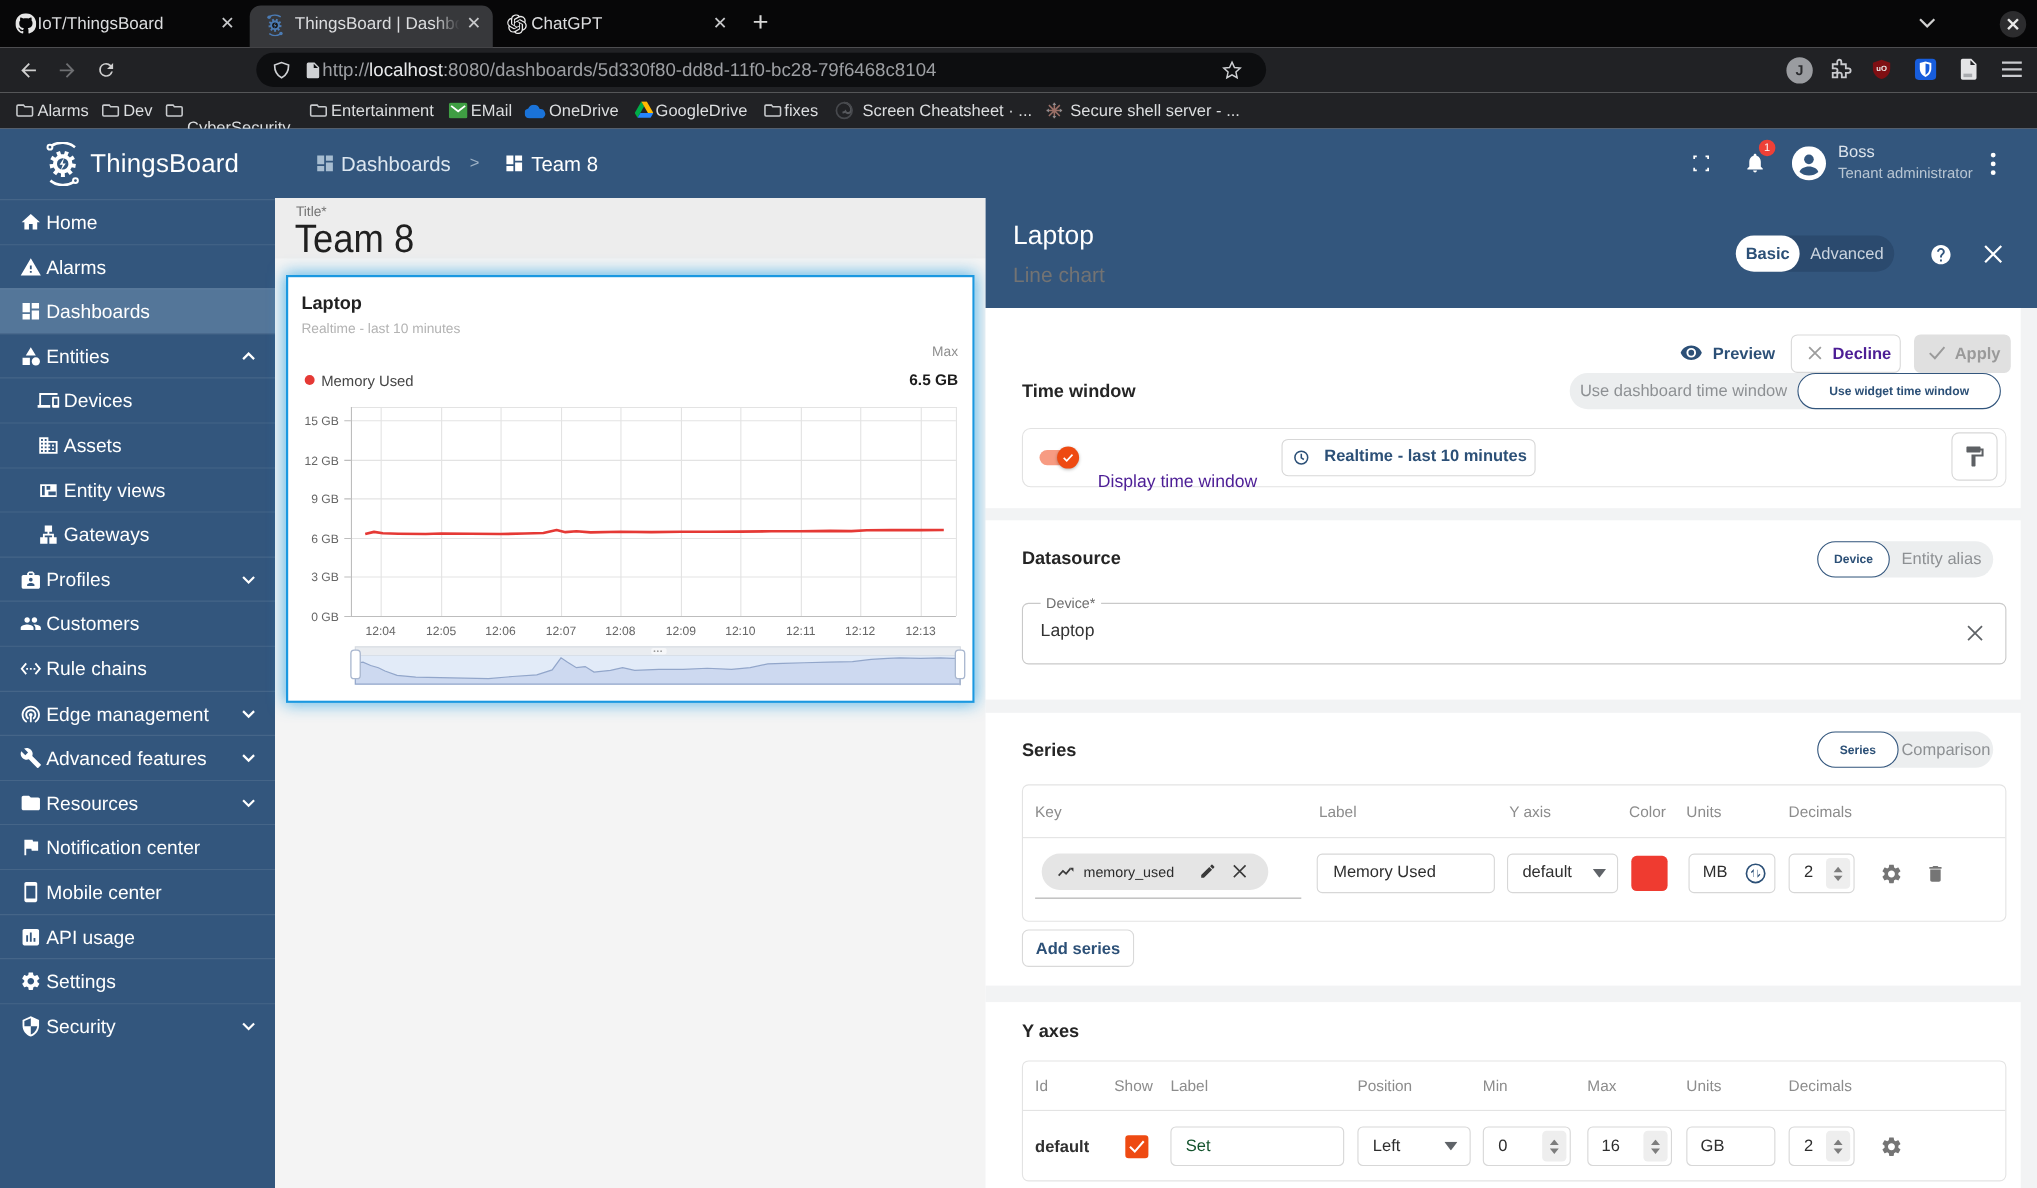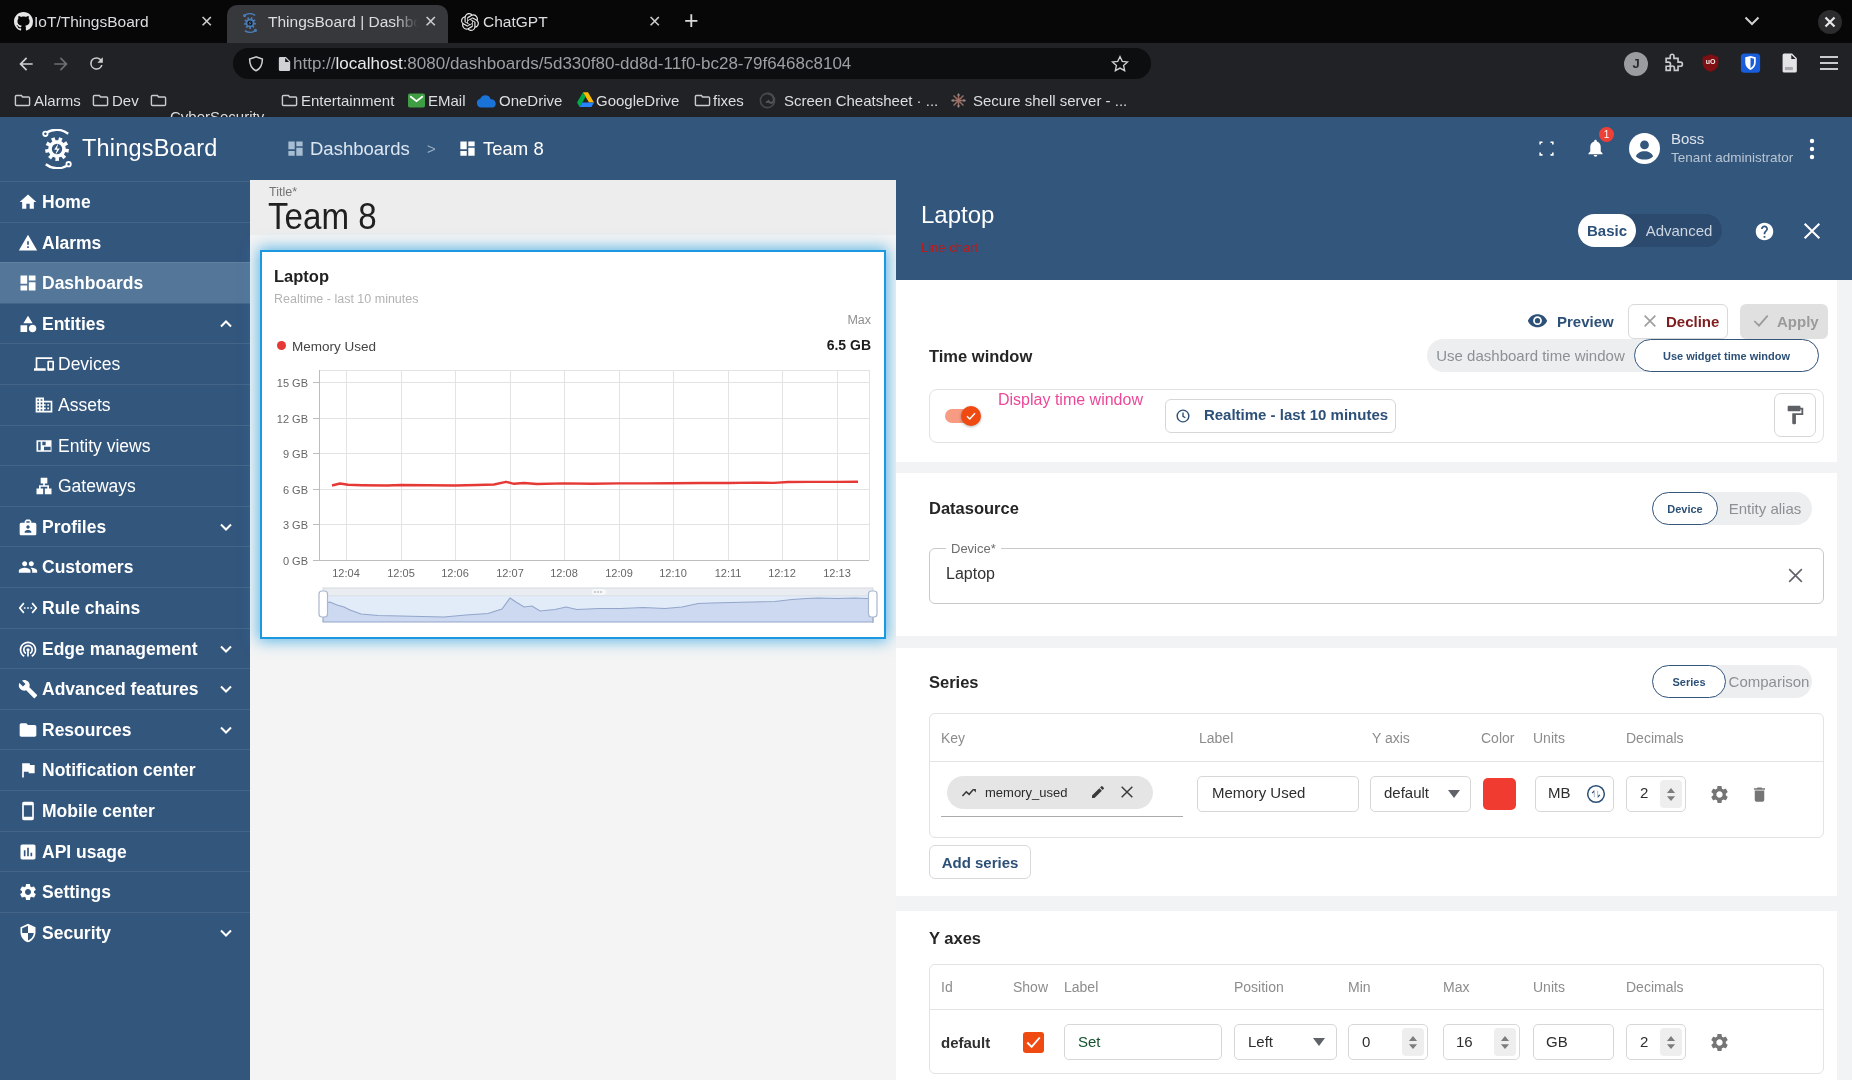--- a/index.html
+++ b/index.html
@@ -16,21 +16,21 @@
 #urlfield { left:233px; top:48px; width:918px; height:31px; background:#0d0e10; border-radius:16px; }
 #bookmarks { left:0; top:84px; width:1852px; height:33px; background:#212225; }
 .bm { font-size:15px; color:#dcdee0; line-height:33px; white-space:nowrap; }
 
 #navbar { left:0; top:117px; width:1852px; height:63px; background:#33567d; }
 
 #sidebar { left:0; top:180px; width:250px; height:900px; background:#33567d; }
 .mi { position:absolute; left:0; width:250px; height:41px; border-top:1px solid rgba(255,255,255,0.09); }
 .mi .ic { position:absolute; left:18px; top:10px; width:20px; height:20px; }
 .mi .ic2 { position:absolute; left:34px; top:10px; width:20px; height:20px; }
-.mi .tx { position:absolute; left:42px; top:0; line-height:41px; font-size:17.5px; font-weight:700; color:#fff; }
+.mi .tx { position:absolute; left:42px; top:0; line-height:41px; font-size:17.5px; font-weight:400; color:#fff; }
 .mi .tx2 { position:absolute; left:58px; top:0; line-height:41px; font-size:17.5px; font-weight:500; color:#fff; }
 .mi .chev { position:absolute; right:14px; top:10px; width:20px; height:20px; }
 
 #main { left:250px; top:180px; width:646px; height:900px; background:#f4f4f4; }
 #dtoolbar { left:250px; top:180px; width:646px; height:55px; background:#ededed; }
 #widget { left:260px; top:250px; width:626px; height:389px; background:#fff; border:2px solid #1b98e0; box-shadow:0 0 14px 2px rgba(41,161,225,0.75); }
 
 #panel { left:896px; top:180px; width:956px; height:900px; background:#f2f3f4; }
 #panelhead { left:896px; top:180px; width:956px; height:100px; background:#33567d; }
 .card { position:absolute; left:896px; width:941px; background:#fff; }
@@ -421,58 +421,58 @@
   </g>
 </svg>
 
 <div id="panel" class="abs"></div>
 <div class="card" style="top:280px;height:182px"></div>
 <div class="card" style="top:473px;height:163px"></div>
 <div class="card" style="top:648px;height:248px"></div>
 <div class="card" style="top:911px;height:169px"></div>
 <div id="panelhead" class="abs"></div>
 <div class="abs" style="left:921px;top:201px;font-size:24px;color:#fff">Laptop</div>
-<div class="abs" style="left:921px;top:240px;font-size:13px;color:#b91c1c">Line chart</div>
+<div class="abs" style="left:921px;top:240px;font-size:19px;color:#737373">Line chart</div>
 <div class="abs" style="left:1578px;top:214px;width:144px;height:33px;background:#2b4a6e;border-radius:17px"></div>
 <div class="abs" style="left:1578px;top:214px;width:58px;height:33px;background:#fff;border-radius:17px;text-align:center;line-height:33px;font-size:15px;font-weight:700;color:#2c5077">Basic</div>
 <div class="abs" style="left:1636px;top:214px;width:86px;height:33px;text-align:center;line-height:33px;font-size:15px;color:#ccd5e0">Advanced</div>
 <svg class="abs" style="left:1754px;top:221px" width="21" height="21" viewBox="0 0 24 24">
     <path fill="#fff" d="M12 2C6.48 2 2 6.48 2 12s4.48 10 10 10 10-4.48 10-10S17.52 2 12 2zm1 17h-2v-2h2v2zm2.07-7.75-.9.92C13.45 12.9 13 13.5 13 15h-2v-.5c0-1.1.45-2.1 1.17-2.83l1.24-1.26c.37-.36.59-.86.59-1.41 0-1.1-.9-2-2-2s-2 .9-2 2H8c0-2.21 1.79-4 4-4s4 1.79 4 4c0 .88-.36 1.68-.93 2.25z"></path>
   </svg>
 <svg class="abs" style="left:1801px;top:220px" width="22" height="22" viewBox="0 0 24 24">
     <path d="M4 4 20 20 M20 4 4 20" stroke="#fff" stroke-width="2.2"></path>
   </svg>
 
 <svg class="abs" style="left:1527px;top:313px" width="21" height="18" viewBox="0 0 24 18">
     <path fill="#2c5077" d="M12 0C7 0 2.7 3.1 1 7.5 2.7 11.9 7 15 12 15s9.3-3.1 11-7.5C21.3 3.1 17 0 12 0zm0 12.5a5 5 0 1 1 0-10 5 5 0 0 1 0 10zm0-8a3 3 0 1 0 0 6 3 3 0 0 0 0-6z"></path>
   </svg>
 <div class="abs" style="left:1557px;top:313px;font-size:15px;font-weight:700;color:#2c5077">Preview</div>
 <div class="abs" style="left:1628px;top:304px;width:100px;height:35px;border:1px solid #d9d9d9;border-radius:6px;background:#fff"></div>
 <svg class="abs" style="left:1642px;top:313px" width="16" height="16" viewBox="0 0 24 24">
     <path d="M4 4 20 20 M20 4 4 20" stroke="#9d9d9d" stroke-width="2.4"></path>
   </svg>
-<div class="abs" style="left:1666px;top:313px;font-size:15px;font-weight:700;color:#7f1d1d">Decline</div>
+<div class="abs" style="left:1666px;top:313px;font-size:15px;font-weight:700;color:#4c1d95">Decline</div>
 <div class="abs" style="left:1740px;top:304px;width:88px;height:35px;border-radius:6px;background:#e0e0e0"></div>
 <svg class="abs" style="left:1753px;top:314px" width="16" height="14" viewBox="0 0 24 20">
     <path d="M2 10 9 17 22 2" stroke="#9a9a9a" stroke-width="2.6" fill="none"></path>
   </svg>
 <div class="abs" style="left:1777px;top:313px;font-size:15px;font-weight:700;color:#9a9a9a">Apply</div>
 
 <div class="abs sect-title" style="left:929px;top:347px">Time window</div>
 <div class="abs seg" style="left:1427px;top:339px;width:392px">
   <div class="off" style="width:207px;text-align:center;padding:0">Use dashboard time window</div>
   <div class="on" style="position:absolute;right:0;width:185px">Use widget time window</div>
 </div>
 <div class="obox" style="left:929px;top:389px;width:895px;height:54px"></div>
 <div class="abs" style="left:945px;top:409px;width:32px;height:14px;border-radius:7px;background:#f79b82"></div>
 <div class="abs" style="left:961px;top:406px;width:20px;height:20px;border-radius:50%;background:#ee4a12;box-shadow:0 1px 3px rgba(0,0,0,0.3)"></div>
 <svg class="abs" style="left:965px;top:410px" width="12" height="12" viewBox="0 0 24 24">
     <path d="M4 12.5 9.5 18 20 6.5" stroke="#fff" stroke-width="3" fill="none"></path>
   </svg>
-<div class="abs" style="left:998px;top:391px;font-size:16px;color:#ec4899">Display time window</div>
+<div class="abs" style="left:998px;top:430px;font-size:16px;color:#4c1d95">Display time window</div>
 <div class="inbox" style="left:1165px;top:399px;width:231px;height:34px;border-radius:6px"></div>
 <svg class="abs" style="left:1176px;top:409px" width="14" height="14" viewBox="0 0 24 24">
     <circle cx="12" cy="12" r="10" fill="none" stroke="#2c5077" stroke-width="2.4"></circle>
     <path d="M12 6v6.5l4 2.5" fill="none" stroke="#2c5077" stroke-width="2.4"></path>
   </svg>
 <div class="abs" style="left:1196px;top:406px;width:200px;text-align:center;white-space:nowrap;font-size:15px;font-weight:700;color:#2c5077">Realtime - last 10 minutes</div>
 <div class="inbox" style="left:1774px;top:393px;width:42px;height:44px;border-radius:7px"></div>
 <svg class="abs" style="left:1784px;top:404px" width="22" height="22" viewBox="0 0 24 24">
     <path fill="#5d6064" d="M18 4V3c0-.55-.45-1-1-1H5c-.55 0-1 .45-1 1v4c0 .55.45 1 1 1h12c.55 0 1-.45 1-1V6h1v4H9v11c0 .55.45 1 1 1h2c.55 0 1-.45 1-1v-9h8V4h-3z"></path>
   </svg>

